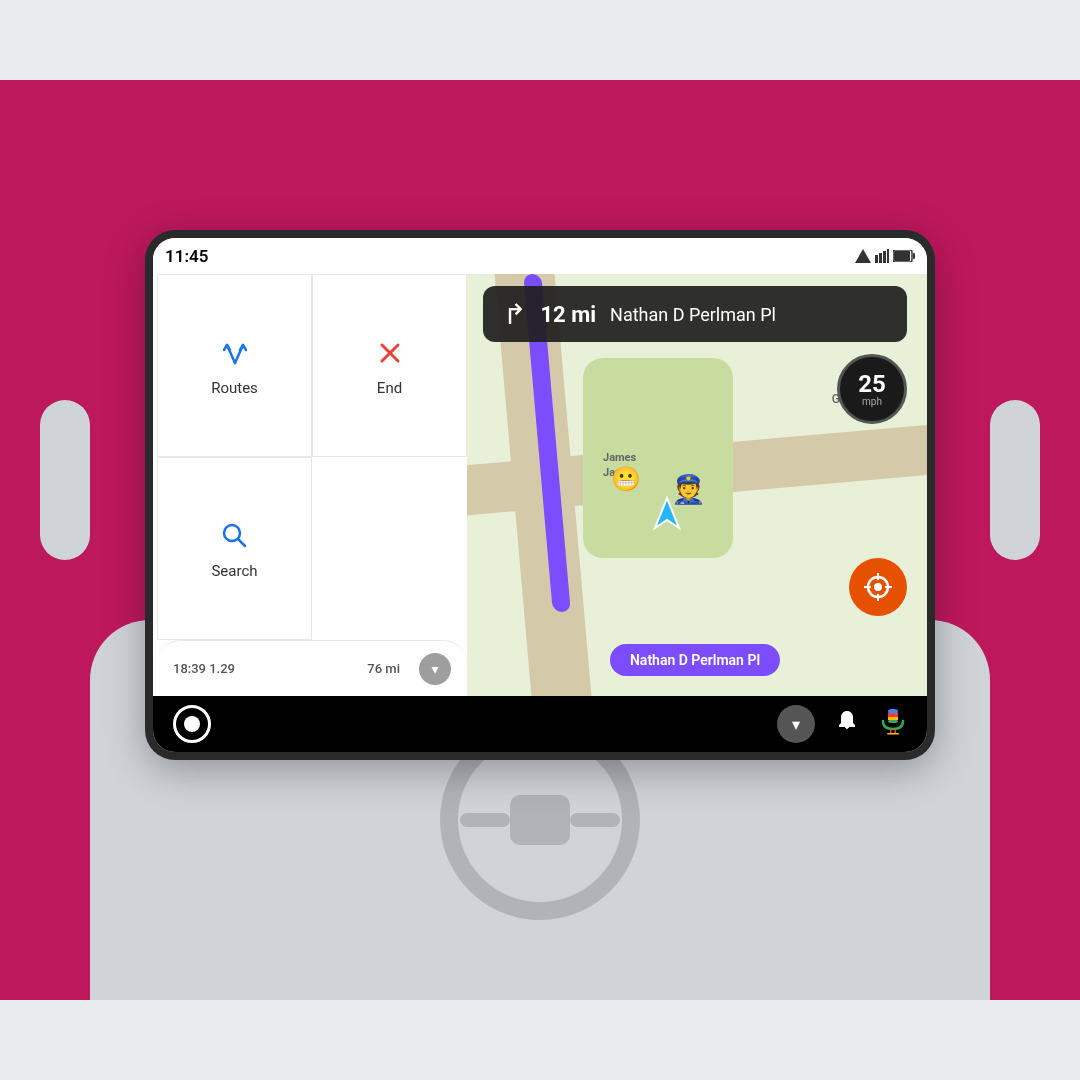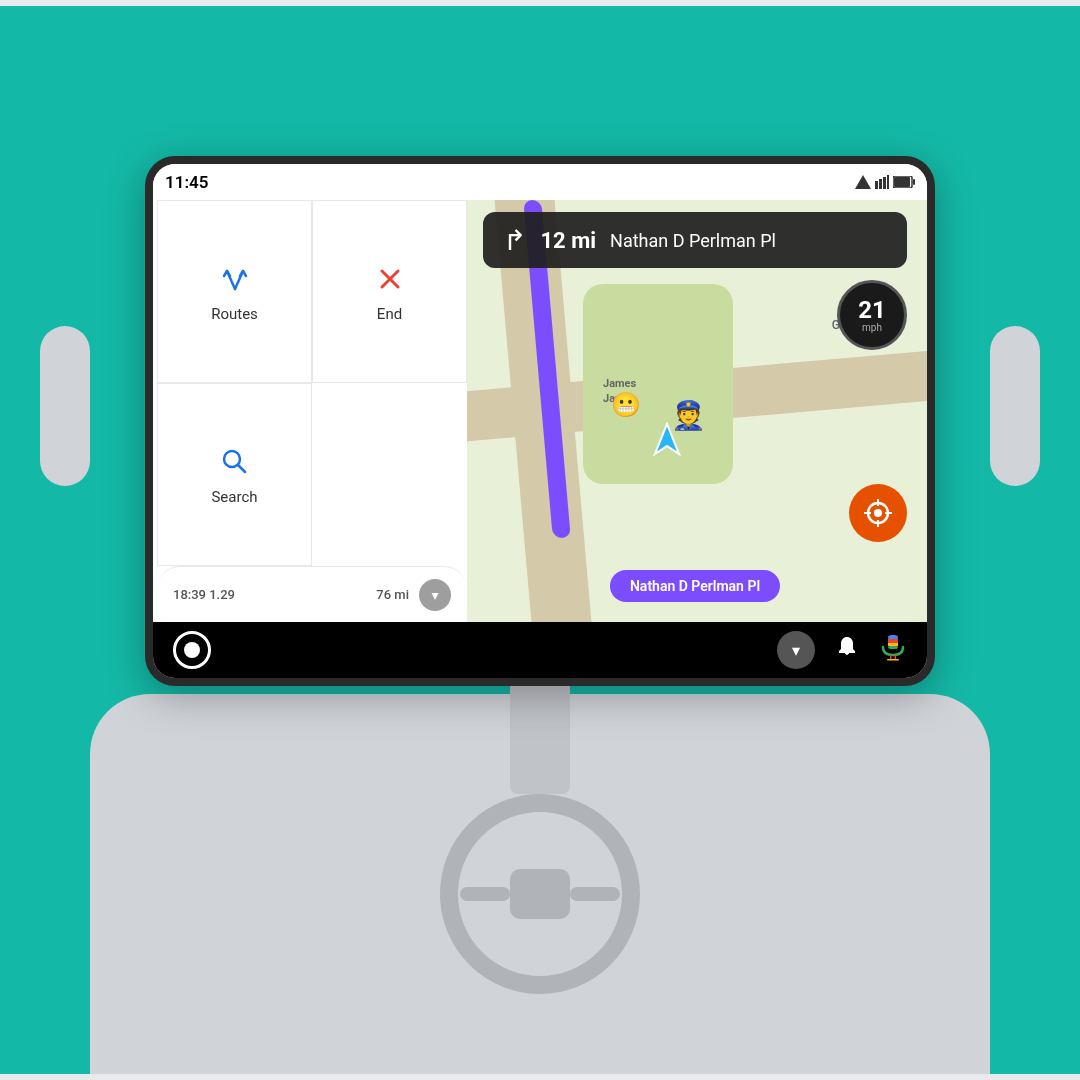--- a/index.html
+++ b/index.html
@@ -11,22 +11,22 @@
       align-items: center;
       justify-content: center;
       overflow: hidden;
       font-family: 'Roboto', Arial, sans-serif;
     }
 
     
     .dashboard-bg {
       position: absolute;
       width: 1080px;
-      height: 1068px;
-      background: #14b8a6;
+      height: 920px;
+      background: #be185d;
     }
 
     
     .dashboard-panel {
       position: absolute;
       bottom: 0;
       left: 50%;
       transform: translateX(-50%);
       width: 900px;
       height: 380px;
@@ -195,21 +195,21 @@
       font-weight: 400;
     }
 
     
     .bottom-info {
       display: flex;
       align-items: center;
       padding: 0 16px;
       border-top: 1px solid #e8e8e8;
       background: #fff;
-      gap: 10px;
+      gap: 19px;
       border-radius: 23px;
     }
 
     .eta-text {
       font-size: 13px;
       color: #555;
       font-weight: 500;
     }
 
     .distance-text {
@@ -614,21 +614,21 @@
         <div class="waze-alert">😬</div>
         <div class="waze-char">👮</div>
 
         <div style="position:absolute; bottom:38%; left:40%; z-index:16;">
           <svg width="36" height="36" viewBox="0 0 36 36">
             <polygon points="18,2 30,32 18,24 6,32" fill="#29b6f6" stroke="#fff" stroke-width="2"></polygon>
           </svg>
         </div>
 
         <div class="speed-badge">
-          <span class="speed-number">21</span>
+          <span class="speed-number">25</span>
           <span class="speed-unit">mph</span>
         </div>
 
         <div class="location-btn">
           <svg width="30" height="30" viewBox="0 0 30 30">
             <circle cx="15" cy="15" r="10" stroke="#fff" stroke-width="2.5" fill="none"></circle>
             <circle cx="15" cy="15" r="4" fill="#fff"></circle>
             <line x1="15" y1="1" x2="15" y2="8" stroke="#fff" stroke-width="2"></line>
             <line x1="15" y1="22" x2="15" y2="29" stroke="#fff" stroke-width="2"></line>
             <line x1="1" y1="15" x2="8" y2="15" stroke="#fff" stroke-width="2"></line>

